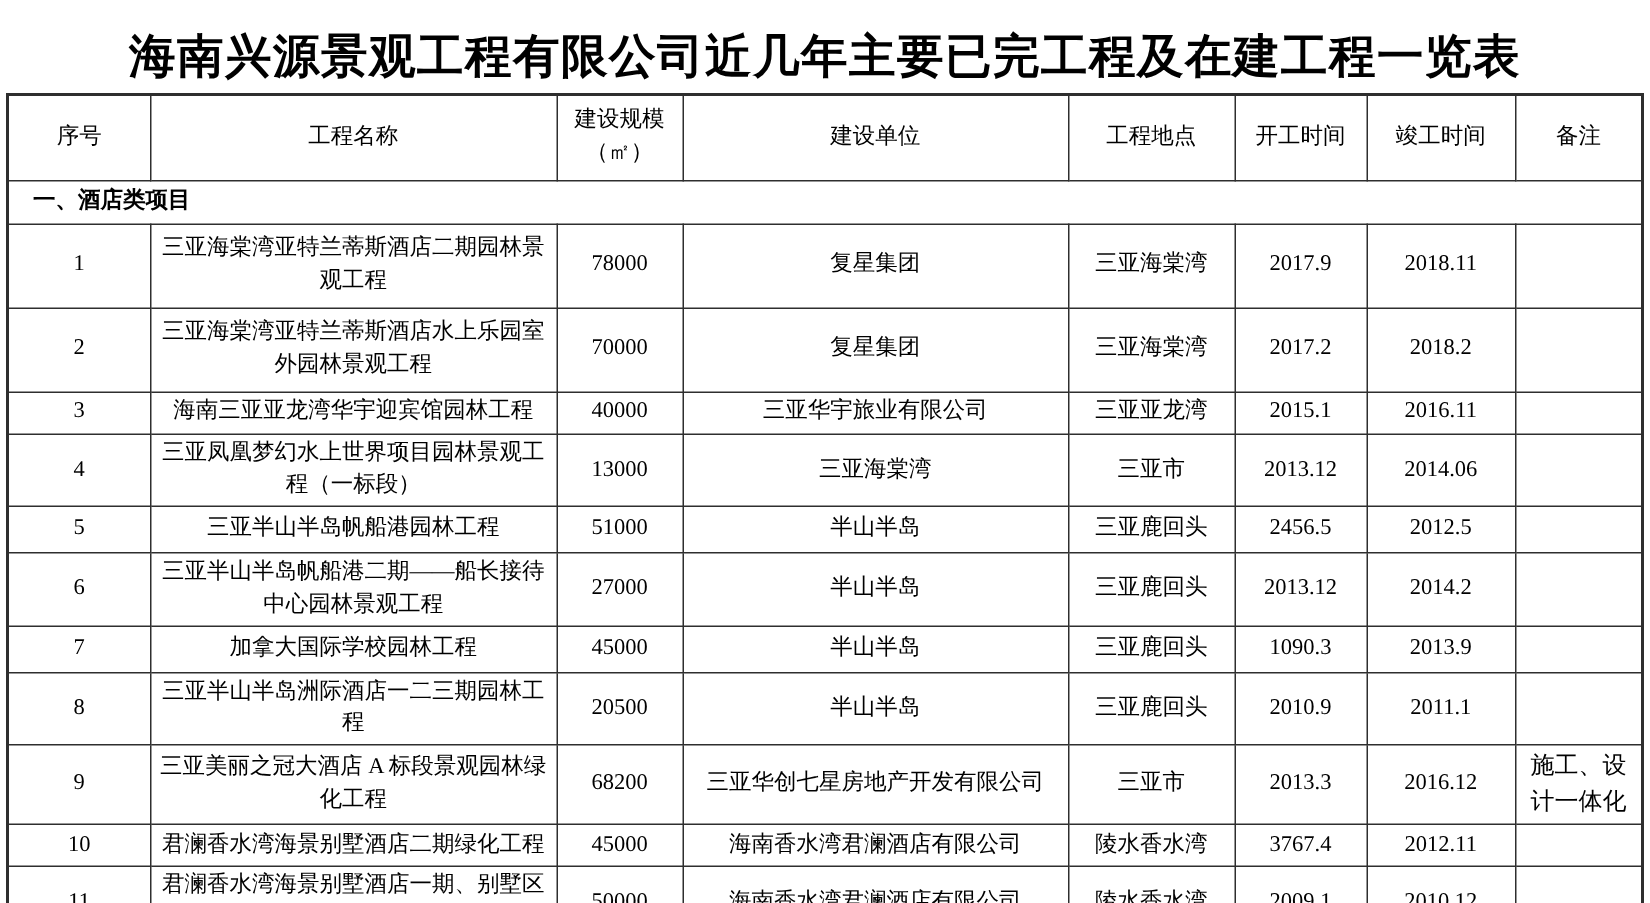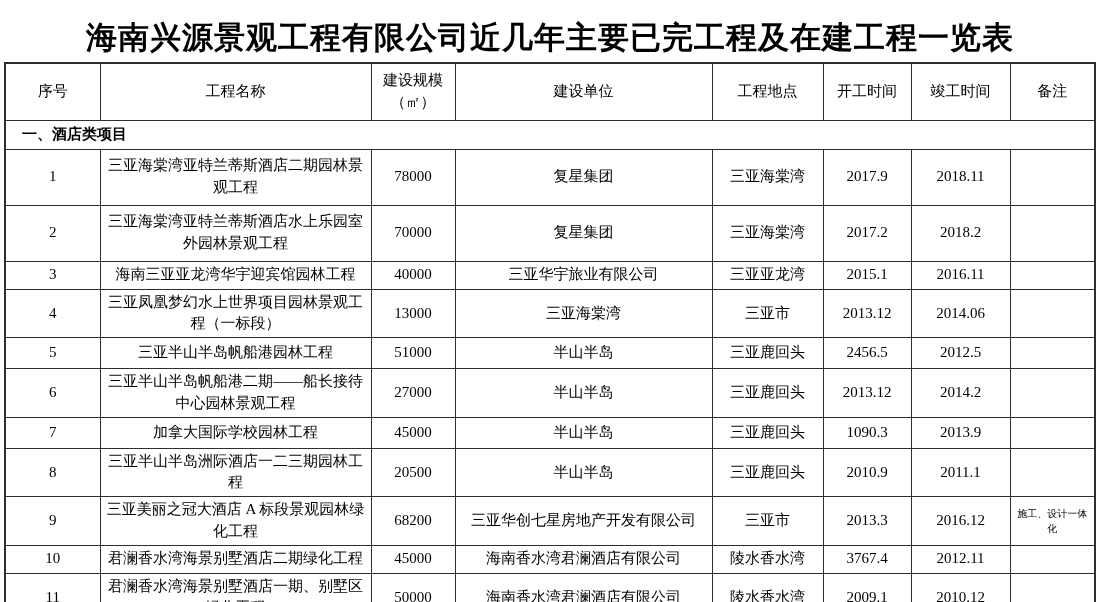--- a/index.html
+++ b/index.html
@@ -50,21 +50,21 @@
     font-size: 15px;
   }
   .project-table tr.section-row td {
     text-align: left;
     font-weight: bold;
     height: 24px;
     padding-left: 16px;
     font-size: 15px;
   }
   .project-table td.cell-remark {
-    font-size: 10px;
+    font-size: 16px;
     line-height: 1.5;
   }
   .project-table td.cell-scale,
   .project-table td.cell-start,
   .project-table td.cell-end,
   .project-table td.cell-seq {
     font-family: "Liberation Serif", "DejaVu Serif", serif;
   }
 </style>
 </head>

